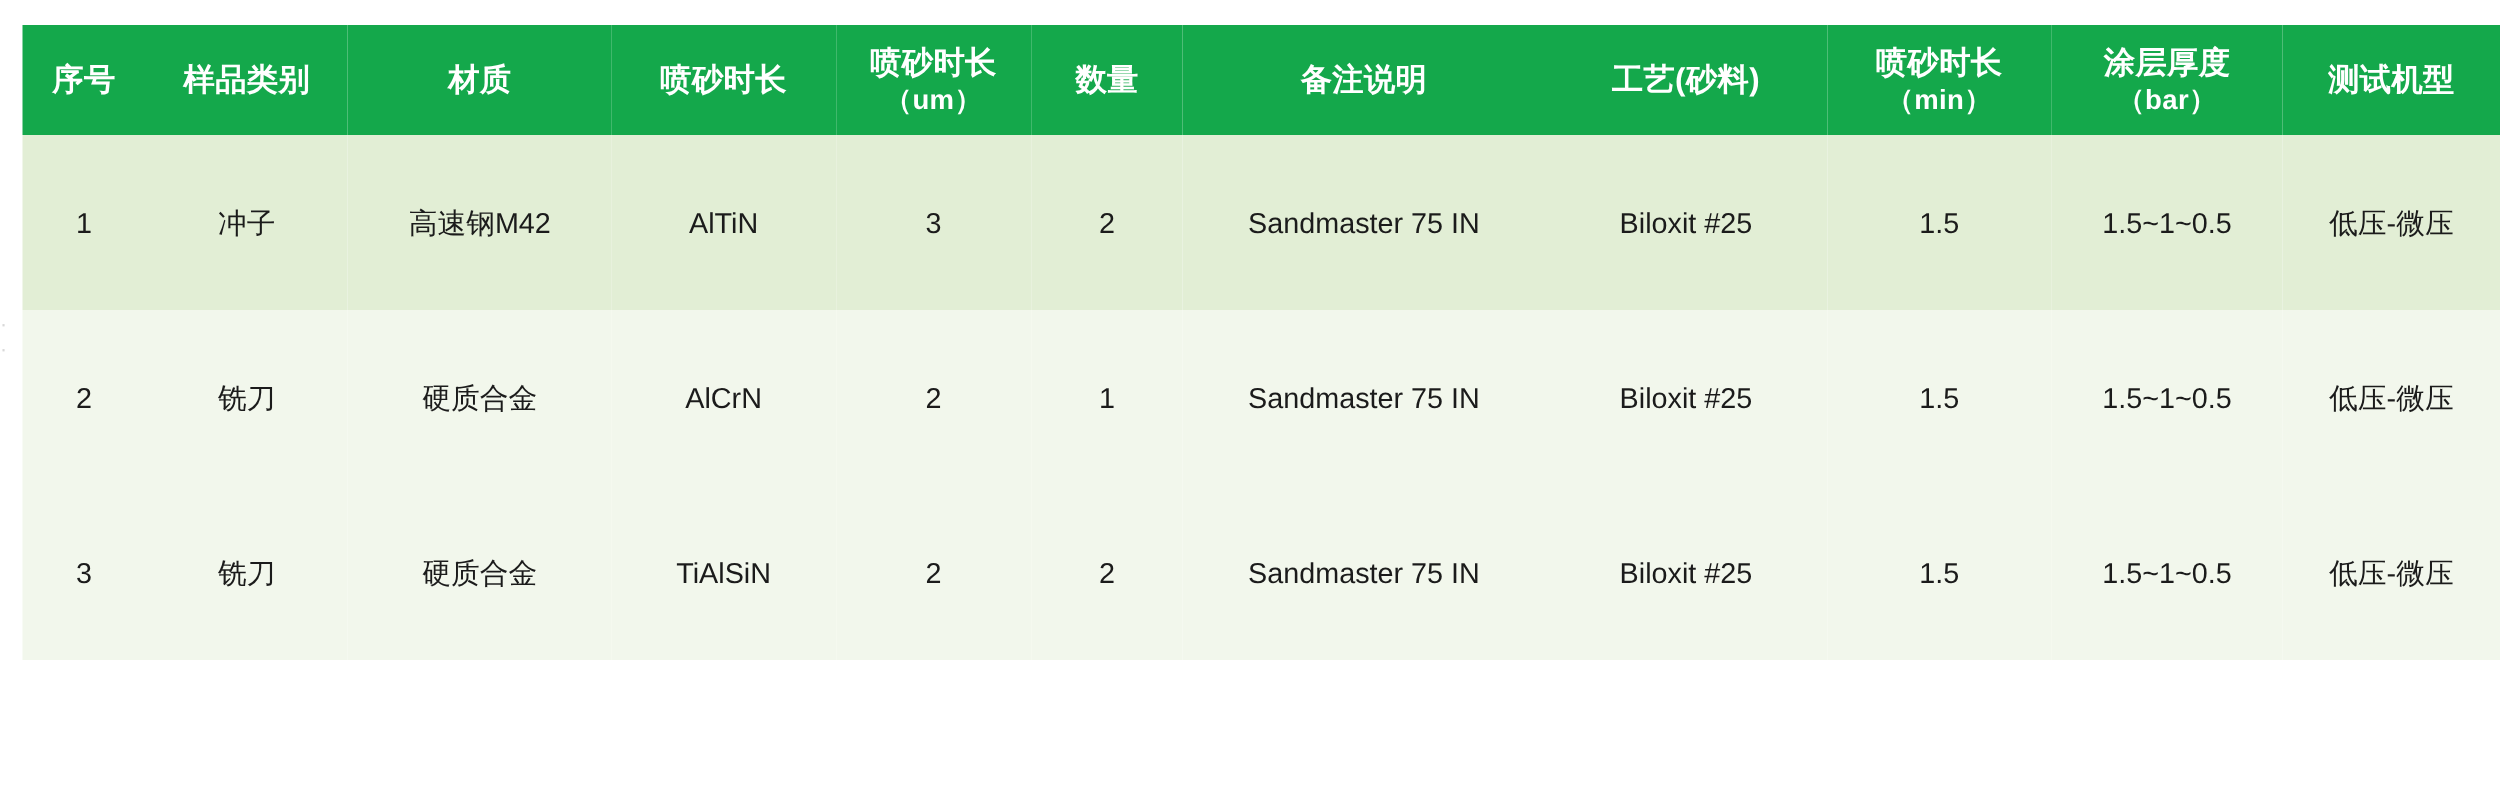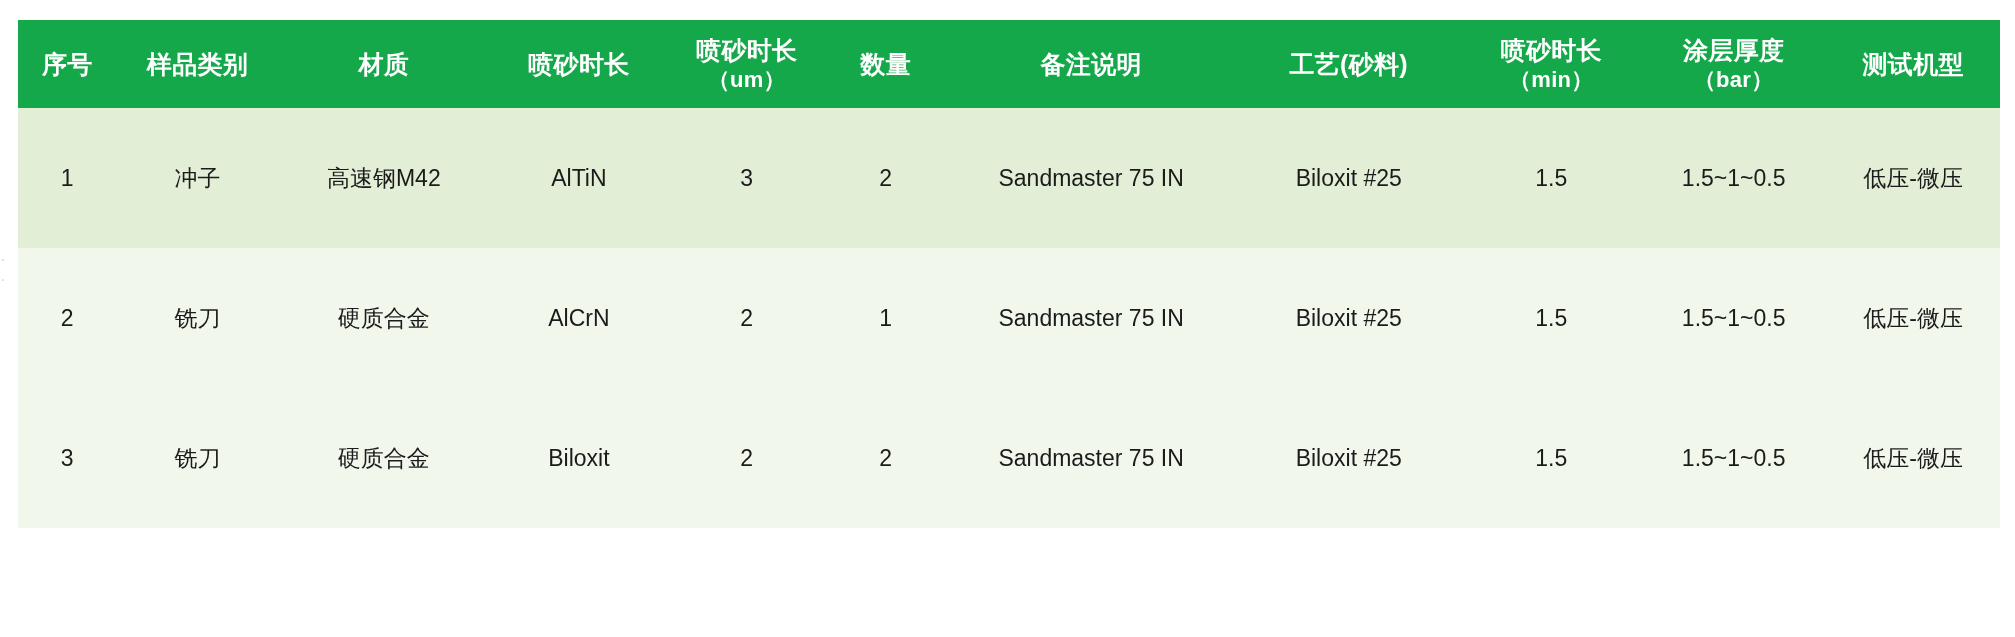--- a/index.html
+++ b/index.html
@@ -206,21 +206,21 @@
         <td>Biloxit #25</td>
         <td>1.5</td>
         <td>1.5~1~0.5</td>
         <td>低压-微压</td>
       </tr>
 
       <tr class="row-shade-b">
         <td>3</td>
         <td>铣刀</td>
         <td>硬质合金</td>
-        <td>Biloxit</td>
+        <td>TiAlSiN</td>
         <td>2</td>
         <td>2</td>
         <td>Sandmaster 75 IN</td>
         <td>Biloxit #25</td>
         <td>1.5</td>
         <td>1.5~1~0.5</td>
         <td>低压-微压</td>
       </tr>
 
     </tbody>

